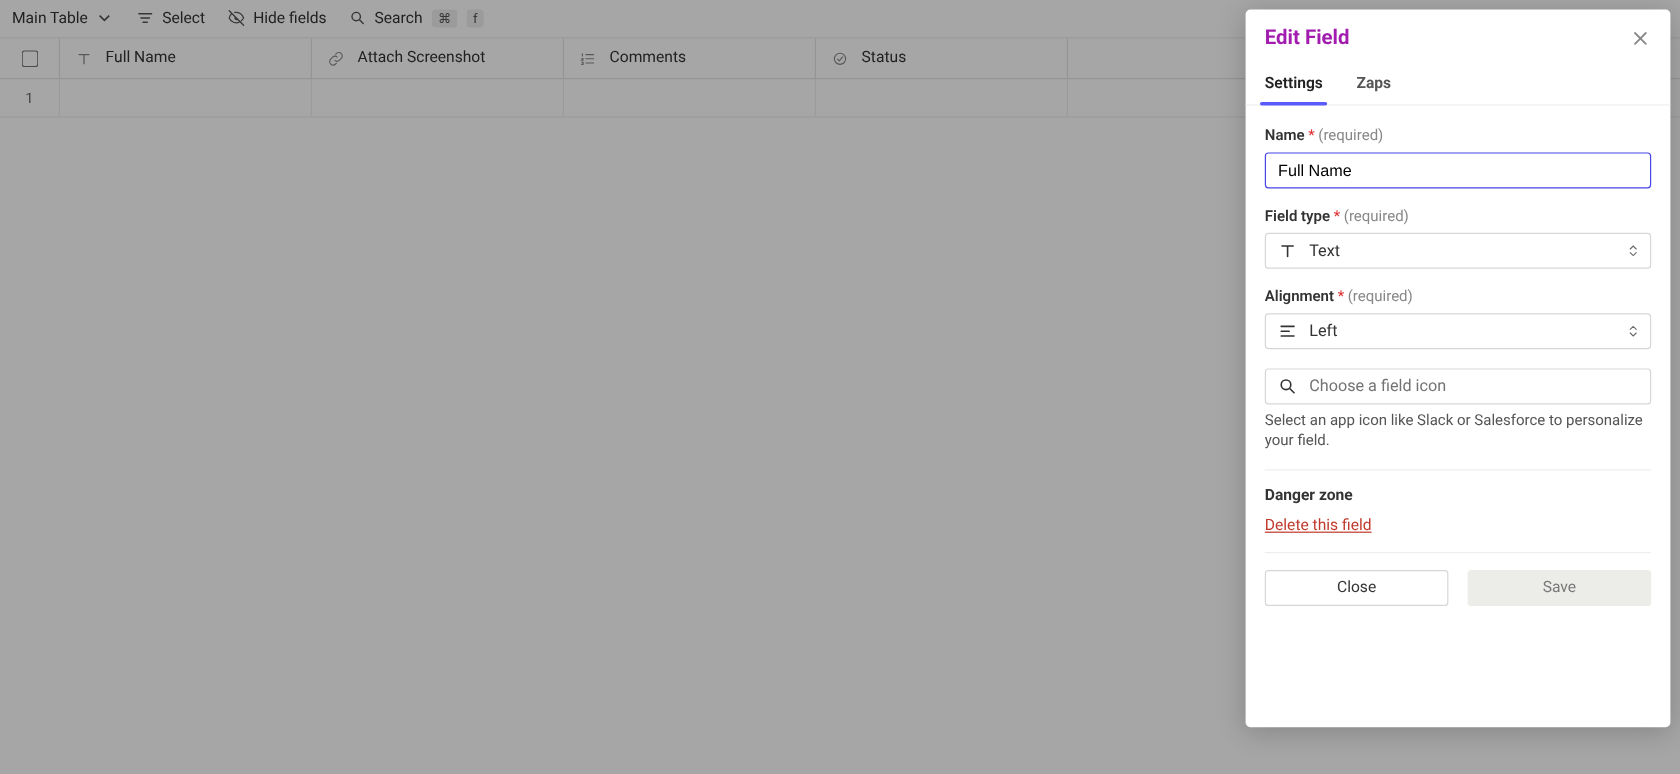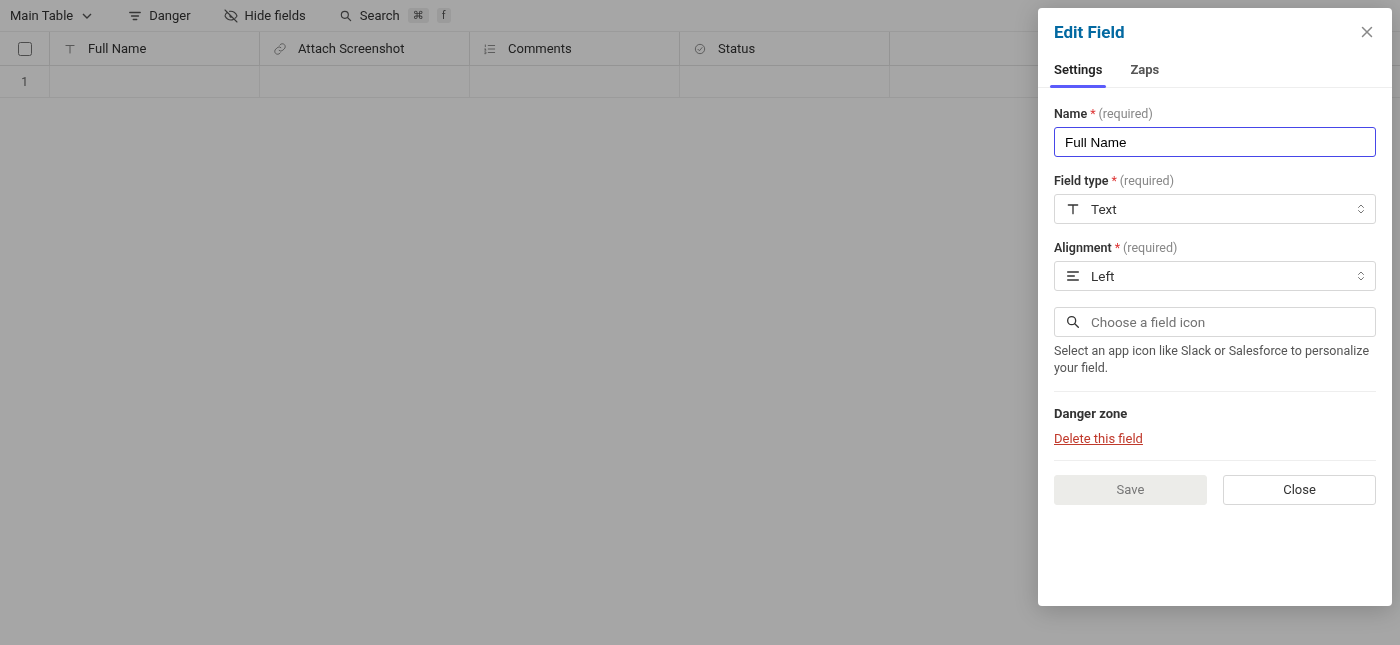--- a/index.html
+++ b/index.html
@@ -1,41 +1,41 @@
 <!DOCTYPE html>
 <html><head>
 <meta charset="utf-8">
 <style>
   * { box-sizing: border-box; }
   html,body { margin:0; padding:0; height:100%; font-family: -apple-system, BlinkMacSystemFont, "Segoe UI", Roboto, sans-serif; font-size:13px; color:#333; }
   body { width:1400px; height:645px; overflow:hidden; position:relative; background:#fff; }
 
   
   .table-area { position:absolute; inset:0; background:#fff; }
-  .toolbar { display:flex; align-items:center; gap:32px; padding:8px 10px; border-bottom:1px solid #eee; height:32px;}
+  .toolbar { display:flex; align-items:flex-end; gap:18px; padding:8px 10px; border-bottom:1px solid #eee; height:32px;}
   .tb-item { display:flex; align-items:center; gap:6px; cursor:pointer; color:#333; font-size:13px;}
   .tb-item .icn { display:flex; align-items:center; justify-content:center; width:16px; height:16px; color:#555;}
   .kbd { background:#eee; border-radius:3px; padding:1px 5px; font-size:11px; color:#555; margin-left:2px;}
   .col-headers { display:flex; border-bottom:1px solid #e3e3e3; height:34px; align-items:stretch; }
   .hcell { display:flex; align-items:center; gap:10px; border-right:1px solid #e3e3e3; padding:0 12px; color:#333; font-size:13px; }
   .hcell .icn { width:16px; height:16px; color:#888; display:flex; align-items:center; justify-content:center;}
   .hcell.chkcell { width:50px; justify-content:center; padding:0;}
   .hcell.chkcell input { width:14px; height:14px;}
   .row { display:flex; height:32px; border-bottom:1px solid #eee;}
   .rcell { border-right:1px solid #eee; display:flex; align-items:center; padding:0 12px; color:#666; font-size:12px;}
   .rcell.chkcell{ width:50px; justify-content:center; padding:0;}
 
   
   .dim { position:absolute; inset:0; background:rgba(0,0,0,0.35); }
 
   
   .panel-wrap { position:absolute; top:0; right:0; bottom:0; width:362px; padding:8px 8px 8px 0;}
   .panel { background:#fff; width:100%; height:598px; border-radius:4px; box-shadow:0 4px 24px rgba(0,0,0,.2); display:flex; flex-direction:column; padding:0; }
   .panel-hd { display:flex; align-items:center; justify-content:space-between; padding:14px 16px 4px 16px;}
-  .panel-title { font-size:17px; font-weight:700; color:#0369a1;}
+  .panel-title { font-size:17px; font-weight:700; color:#a21caf;}
   .close-x { cursor:pointer; color:#888; width:18px; height:18px;}
   .tabs { display:flex; gap:28px; padding:0 16px; border-bottom:1px solid #eee; margin-top:10px;}
   .tab { padding:6px 0 10px 0; cursor:pointer; color:#555; font-size:13px; position:relative;font-weight:bold;}
   .tab.active { color:#222; font-weight:600;}
   .tab.active::after { content:""; position:absolute; left:-4px; right:-4px; bottom:-1px; height:3px; background:#5b5bfb; border-radius:2px;}
   .panel-body { padding:18px 16px 0 16px; flex:1; overflow:auto; }
   .fg { margin-bottom:16px; }
   .lbl { font-size:12.5px; color:#333; margin-bottom:6px; display:flex; gap:3px;}
   .lbl .star { color:#d33; }
   .lbl .req { color:#888; font-weight:400;}
@@ -65,21 +65,21 @@
             <path d="M1 3l4 4 4-4" stroke="currentColor" fill="none" stroke-width="1.4"></path>
           </svg>
       </span>
     </div>
     <div class="tb-item">
       <span class="icn">
         <svg width="14" height="14" viewBox="0 0 16 16">
             <path d="M2 4h12M4 8h8M6 12h4" stroke="currentColor" stroke-width="1.5" stroke-linecap="round"></path>
           </svg>
       </span>
-      <span>Danger</span>
+      <span>Select</span>
     </div>
     <div class="tb-item">
       <span class="icn">
         <svg width="16" height="16" viewBox="0 0 24 24">
             <path d="M3 3l18 18M10.6 10.6a2 2 0 002.8 2.8M9.9 5.1A9.8 9.8 0 0121 12c-.7 1.3-1.7 2.5-2.9 3.4M6 6.6A9.9 9.9 0 003 12c1.8 3.5 5.2 6 9 6 1.2 0 2.3-.2 3.3-.7" stroke="currentColor" fill="none" stroke-width="1.6" stroke-linecap="round"></path>
           </svg>
       </span>
       <span>Hide fields</span>
     </div>
     <div class="tb-item">
@@ -231,18 +231,18 @@
       </div>
 
       <hr class="hr">
 
       <div class="danger-title">Danger zone</div>
       <div class="delete-link">Delete this field</div>
 
       <hr class="hr">
 
       <div class="panel-ft" style="padding:0 0 0 0">
+        <div class="btn">Close</div>
         <div class="btn primary">Save</div>
-        <div class="btn">Close</div>
       </div>
     </div>
   </div>
 </div>
 
 </body></html>

